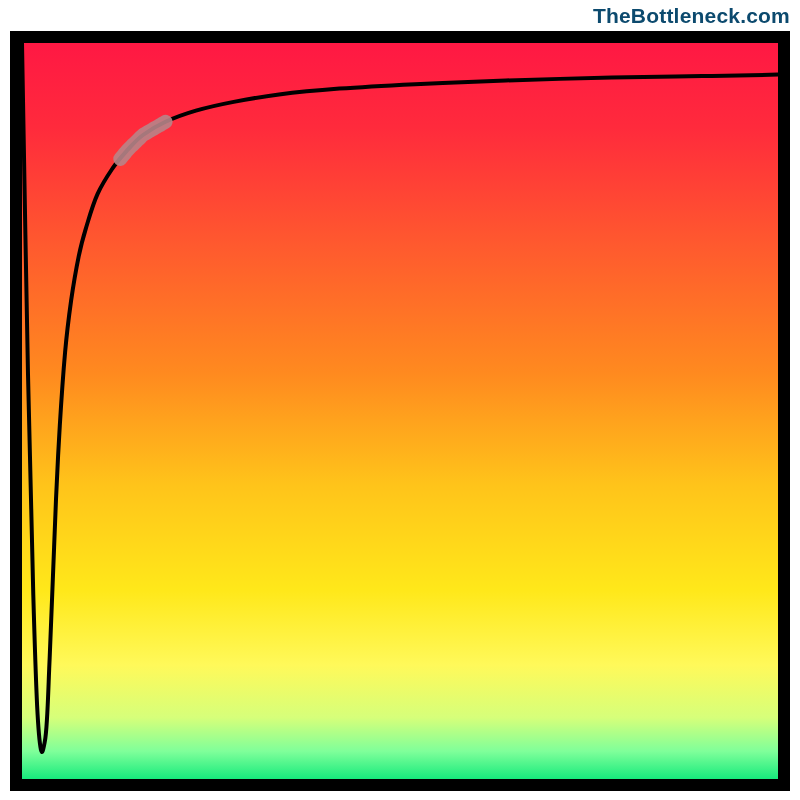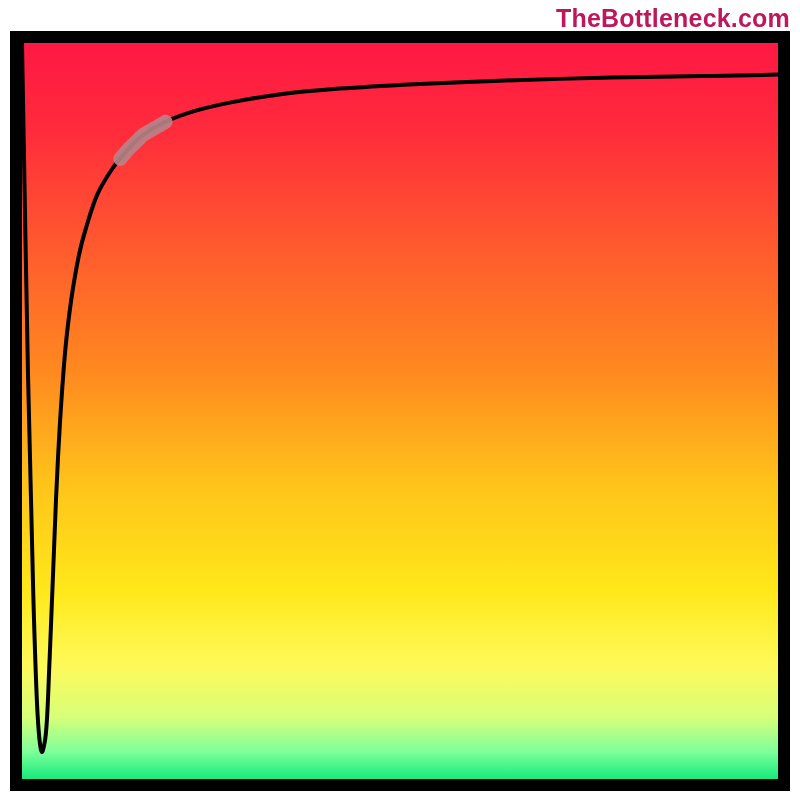--- a/index.html
+++ b/index.html
@@ -13,23 +13,23 @@
   }
   .stage {
     position: relative;
     width: 800px;
     height: 800px;
   }
   .attribution {
     position: absolute;
     top: 4px;
     right: 10px;
-    font-size: 25px;
+    font-size: 21px;
     font-weight: 600;
-    color: #be185d;
+    color: #0c4a6e;
     letter-spacing: 0.2px;
     z-index: 3;
   }
   .frame {
     position: absolute;
     left: 10px;
     top: 31px;
     width: 780px;
     height: 760px;
   }

